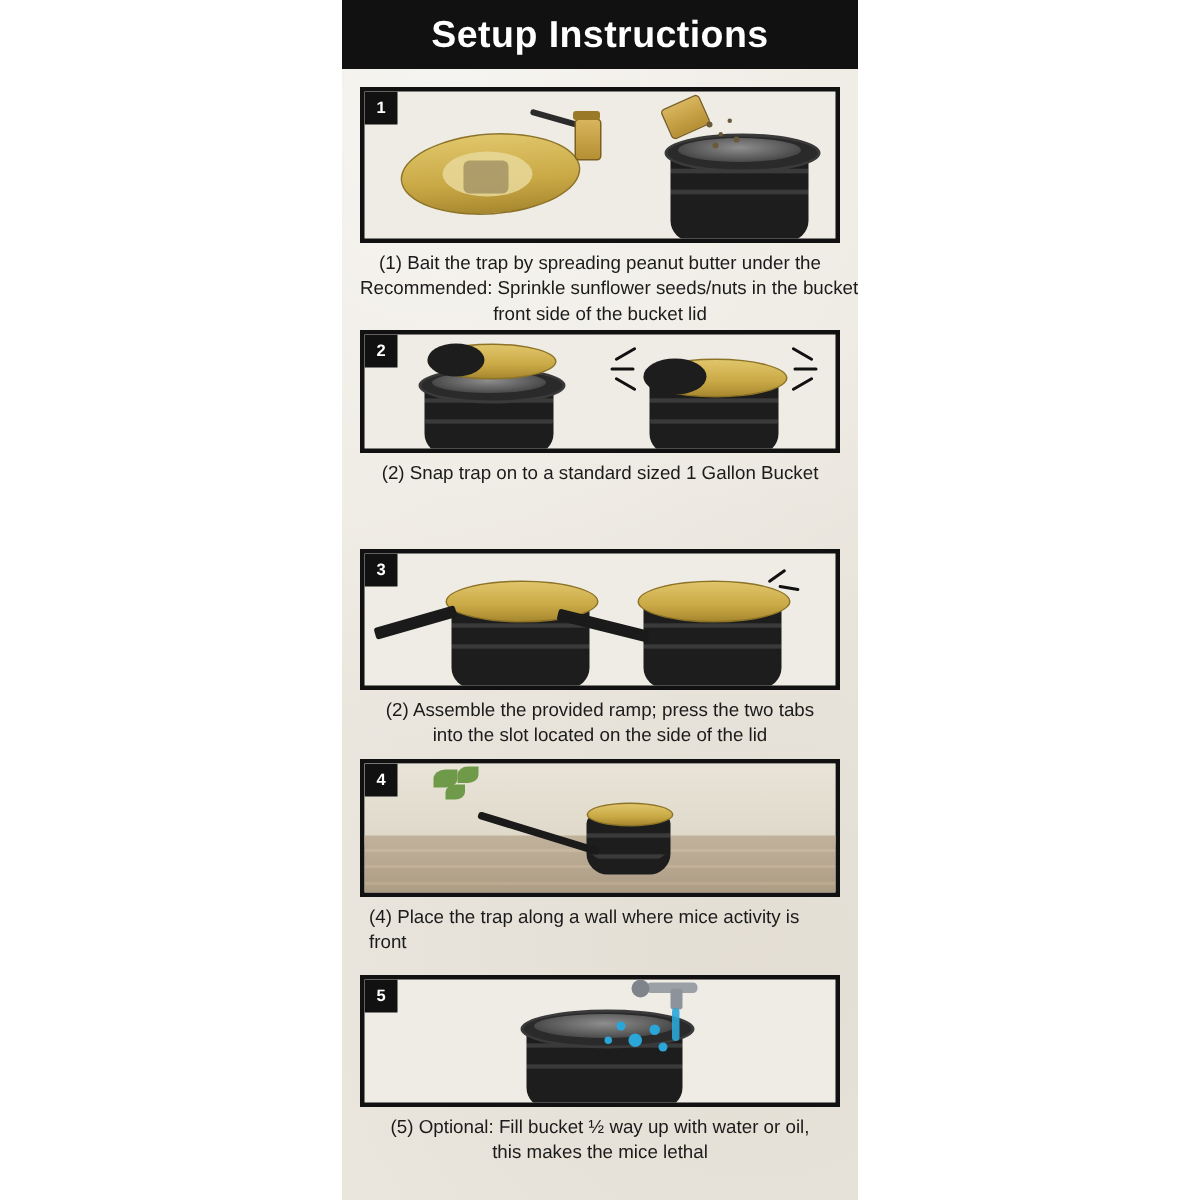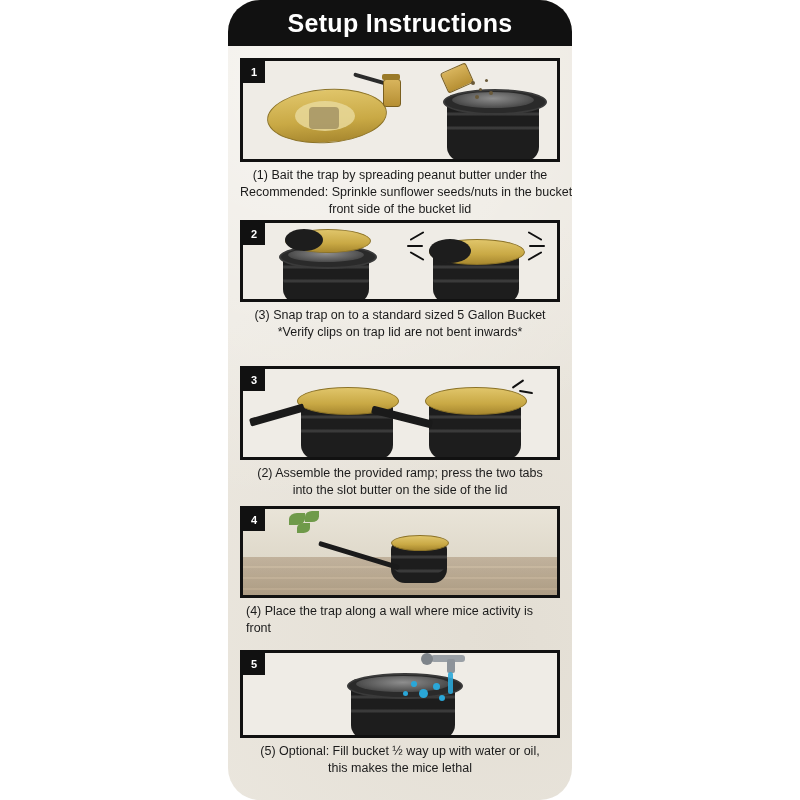--- a/index.html
+++ b/index.html
@@ -24,21 +24,20 @@
     position: absolute;
     left: 228px;
     top: 0px;
     width: 344px;
     height: 800px;
     background: #ece8e0;
     background-image:
       radial-gradient(circle at 20% 10%, rgba(255,255,255,0.55), rgba(255,255,255,0) 55%),
       radial-gradient(circle at 80% 80%, rgba(220,214,202,0.55), rgba(255,255,255,0) 60%);
     overflow: hidden;
-    border-radius: 32px;
   }
   
   .header-bar {
     position: absolute;
     left: 0;
     top: 0;
     width: 344px;
     height: 46px;
     background: #111111;
     display: flex;
@@ -240,43 +239,42 @@
         <div class="lid-dark" style="left:186px; top:16px; width:42px; height:24px;"></div>
 
         <div class="speed-line" style="left:166px; top:12px; width:16px; transform:rotate(-30deg);"></div>
         <div class="speed-line" style="left:164px; top:22px; width:16px;"></div>
         <div class="speed-line" style="left:166px; top:32px; width:16px; transform:rotate(30deg);"></div>
         <div class="speed-line" style="left:284px; top:12px; width:16px; transform:rotate(30deg);"></div>
         <div class="speed-line" style="left:286px; top:22px; width:16px;"></div>
         <div class="speed-line" style="left:284px; top:32px; width:16px; transform:rotate(-30deg);"></div>
       </div>
       <div class="step-caption">
-        <div>(3) Snap trap on to a standard sized 5 Gallon Bucket</div>
-        <div>*Verify clips on trap lid are not bent inwards*</div>
+        <div>(2) Snap trap on to a standard sized 1 Gallon Bucket</div>
       </div>
     </div>
 
     <div class="step" style="top:366px;">
       <div class="step-figure" style="height:94px;">
         <div class="step-badge">3</div>
 
         <div class="bucket" style="left:58px; top:30px; width:92px; height:60px;"></div>
         <div class="lid" style="left:54px; top:18px; width:100px; height:26px;"></div>
         <div class="ramp" style="left:6px; top:42px; width:56px; height:8px; transform:rotate(-16deg);"></div>
 
         <div class="bucket" style="left:186px; top:30px; width:92px; height:60px;"></div>
         <div class="lid" style="left:182px; top:18px; width:100px; height:26px;"></div>
         <div class="ramp" style="left:128px; top:44px; width:62px; height:8px; transform:rotate(14deg);"></div>
 
         <div class="speed-line" style="left:268px; top:14px; width:14px; transform:rotate(-35deg);"></div>
         <div class="speed-line" style="left:276px; top:22px; width:14px; transform:rotate(10deg);"></div>
       </div>
       <div class="step-caption">
         <div>(2) Assemble the provided ramp; press the two tabs</div>
-        <div>into the slot butter on the side of the lid</div>
+        <div>into the slot located on the side of the lid</div>
       </div>
     </div>
 
     <div class="step" style="top:506px;">
       <div class="step-figure" style="height:92px;">
         <div class="step-badge">4</div>
         <div class="wall-bg" style="height:54px;"></div>
         <div class="floor" style="height:38px;"></div>
         <div style="position:absolute; left:0; right:0; bottom:0; height:38px;
              background:repeating-linear-gradient(to bottom, rgba(0,0,0,0.06) 0 9px, rgba(0,0,0,0.0) 9px 11px);"></div>

